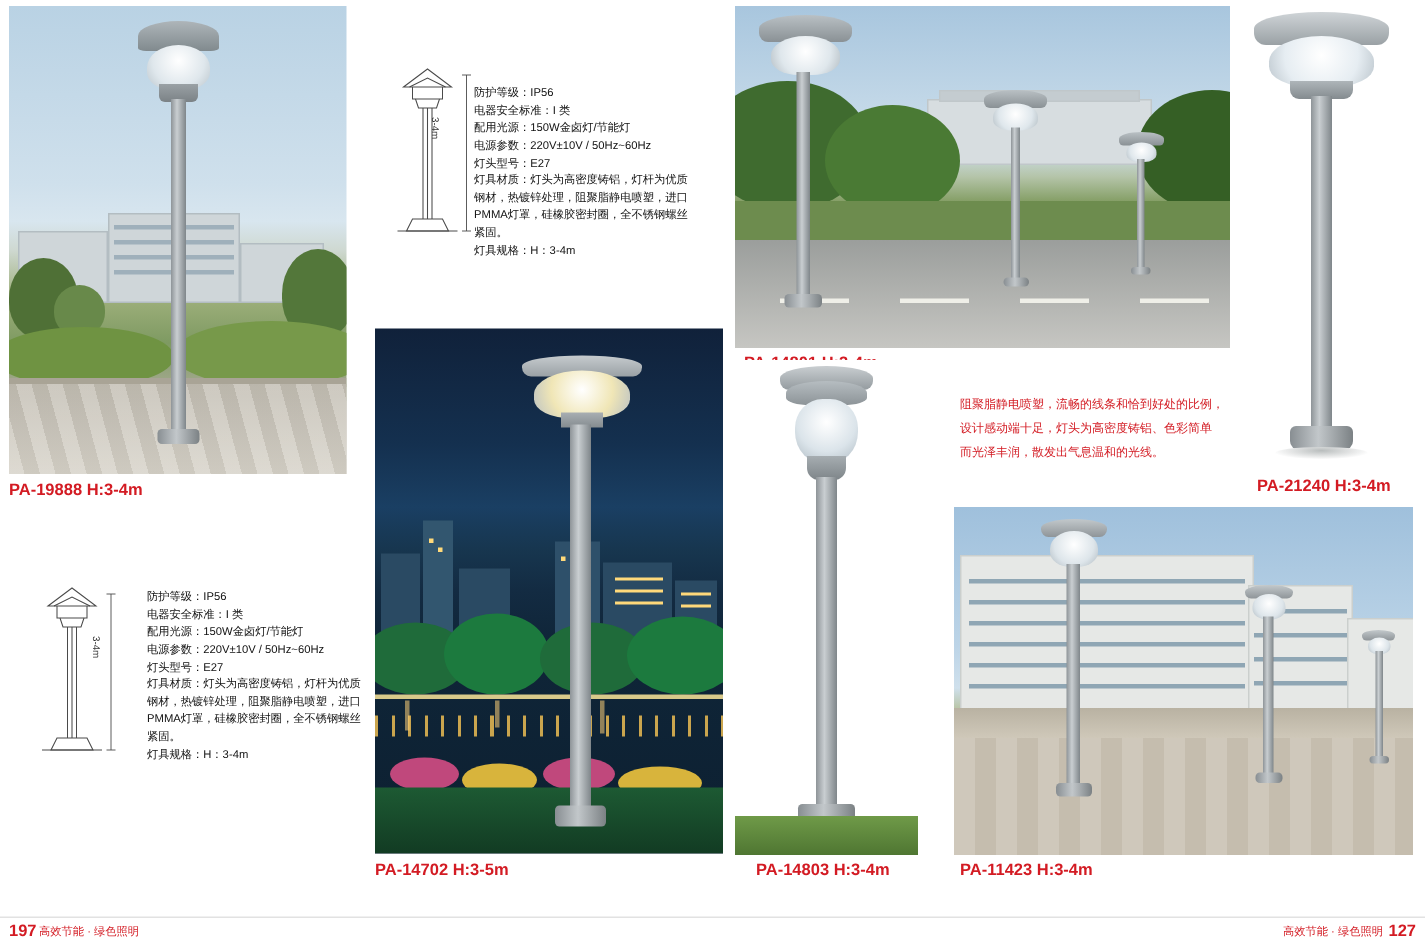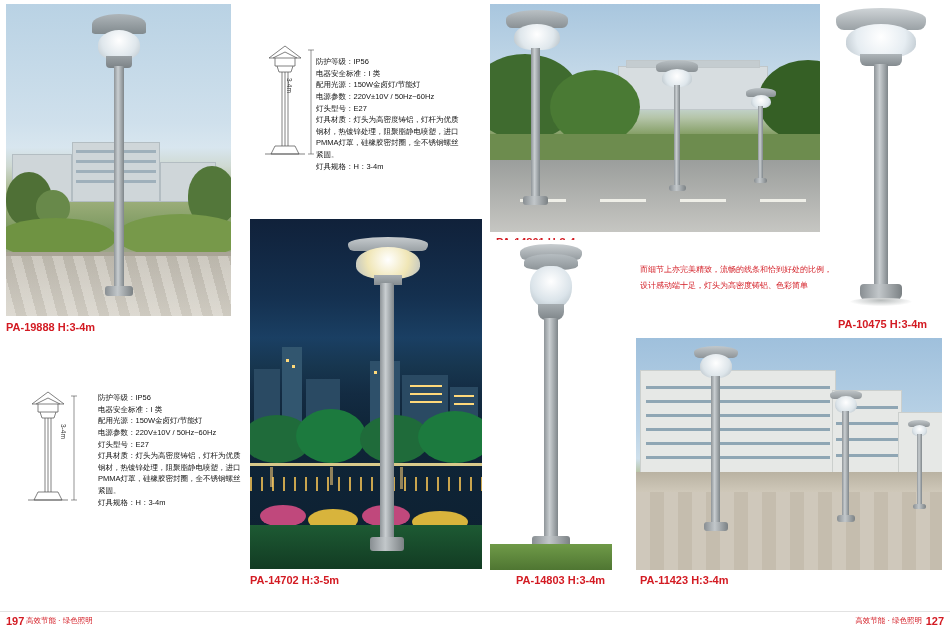--- a/index.html
+++ b/index.html
@@ -269,37 +269,38 @@
   <div class="cap" style="left:496px; top:236px;">PA-14801 H:3-4m</div>
 
   <div class="photo" id="photo5">
     <div style="position:absolute;left:16px;top:4px;width:90px;height:22px;background:linear-gradient(#cfd4d7,#9aa1a5);border-radius:50% 50% 8px 8px;"></div>
     <div style="position:absolute;left:26px;top:20px;width:70px;height:34px;border-radius:50% 50% 40% 40%;background:radial-gradient(circle at 50% 38%,#ffffff,#e6edf2 60%,#bac4cb);"></div>
     <div style="position:absolute;left:40px;top:50px;width:42px;height:12px;background:linear-gradient(#aeb5b9,#848b8f);border-radius:0 0 6px 6px;"></div>
     <div class="lamp-pole" style="left:54px;top:60px;width:14px;height:222px;"></div>
     <div class="lamp-base" style="left:40px;top:280px;width:42px;height:16px;border-radius:4px 4px 6px 6px;"></div>
     <div style="position:absolute;left:30px;top:294px;width:62px;height:8px;background:radial-gradient(ellipse at 50% 30%,#b9bdbd,#ffffff 75%);border-radius:50%;"></div>
   </div>
-  <div class="cap" style="left:838px; top:318px;">PA-10475 H:3-4m</div>
+  <div class="cap" style="left:838px; top:318px;">PA-21240 H:3-4m</div>
 
   <div class="blurb" style="left:640px; top:262px;">
-    <div>而细节上亦完美精致，流畅的线条和恰到好处的比例，</div>
+    <div>阻聚脂静电喷塑，流畅的线条和恰到好处的比例，</div>
     <div>设计感动端十足，灯头为高密度铸铝、色彩简单</div>
+    <div>而光泽丰润，散发出气息温和的光线。</div>
   </div>
 
   <div class="photo" id="photo6">
     <div style="position:absolute;left:30px;top:4px;width:62px;height:16px;background:linear-gradient(#c9ced1,#949b9f);border-radius:50% 50% 6px 6px;"></div>
     <div style="position:absolute;left:34px;top:14px;width:54px;height:16px;border-radius:50% 50% 30% 30%;background:linear-gradient(#b6bdc1,#8d9498);"></div>
     <div style="position:absolute;left:40px;top:26px;width:42px;height:44px;border-radius:44% 44% 50% 50%;background:radial-gradient(circle at 50% 35%,#ffffff,#dbe4ea 55%,#a9b5bd);"></div>
     <div style="position:absolute;left:48px;top:64px;width:26px;height:16px;background:linear-gradient(#a6adb1,#7e8589);border-radius:0 0 8px 8px;"></div>
     <div class="lamp-pole" style="left:54px;top:78px;width:14px;height:220px;"></div>
     <div class="lamp-base" style="left:42px;top:296px;width:38px;height:14px;"></div>
     <div style="position:absolute;left:0;bottom:0;width:100%;height:26px;background:linear-gradient(#6f9a48,#4f7632);"></div>
   </div>
-  <div class="cap" style="left:516px; top:574px;">PA-14803 H:3-4m</div>
+  <div class="cap" style="left:504px; top:574px;">PA-14803 H:3-4m</div>
 
   <div class="photo" id="photo4">
     <div class="bld" style="left:4px;   top:32px; width:196px; height:106px;"></div>
     <div class="bld" style="left:196px; top:52px; width:70px;  height:86px;"></div>
     <div class="bld" style="left:262px; top:74px; width:46px;  height:64px;"></div>
     <div class="winrow" style="left:10px; top:48px;  width:184px;"></div>
     <div class="winrow" style="left:10px; top:62px;  width:184px;"></div>
     <div class="winrow" style="left:10px; top:76px;  width:184px;"></div>
     <div class="winrow" style="left:10px; top:90px;  width:184px;"></div>
     <div class="winrow" style="left:10px; top:104px; width:184px;"></div>

